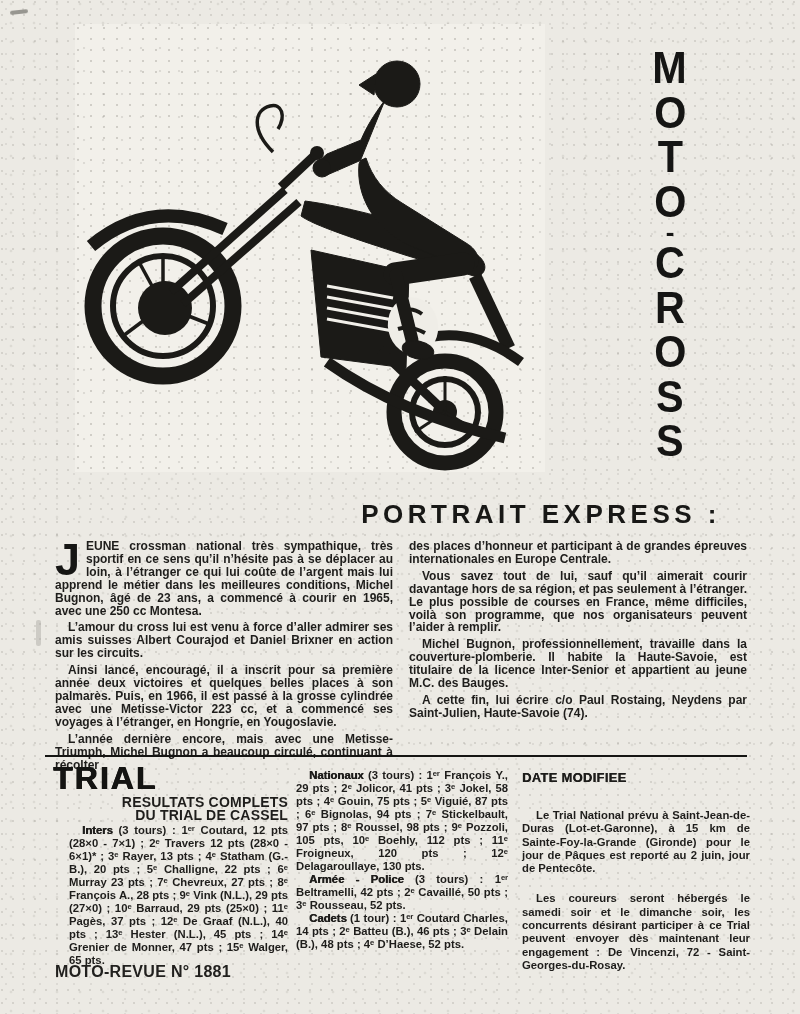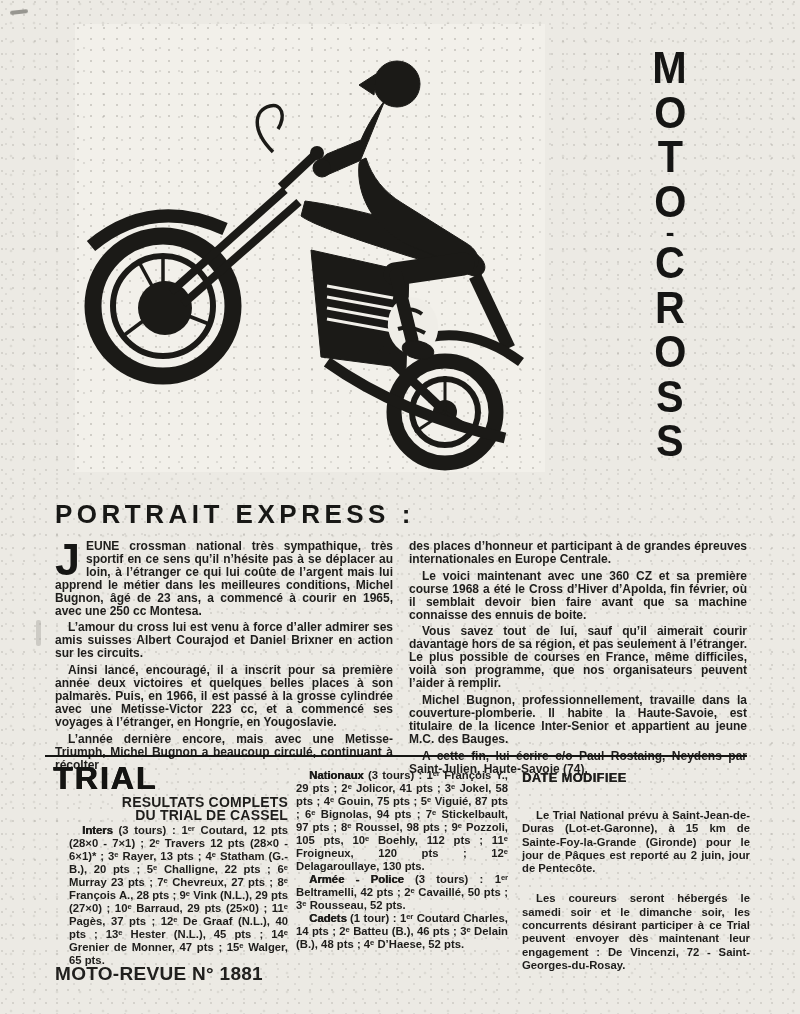--- a/index.html
+++ b/index.html
@@ -34,22 +34,22 @@
   .masthead{
     position:absolute;left:634px;top:46px;width:72px;height:450px;
     display:flex;flex-direction:column;align-items:center;
     font-weight:700;color:#151514;user-select:none;
   }
   .masthead .ltr{font-size:47px;line-height:44.5px;transform:scale(.88,.95);}
   .masthead .dash{font-size:26px;line-height:17px;transform:none;}
 
   
   .headline{
-    position:absolute;left:55px;top:499px;width:650px;margin:0;
-    display:flex;justify-content:space-between;align-items:baseline;
+    position:absolute;left:71px;top:499px;width:650px;margin:0;
+    display:flex;justify-content:flex-end;align-items:baseline;
     font-size:26px;font-weight:700;letter-spacing:4.5px;white-space:nowrap;
     color:#181816;
   }
   .headline .name{letter-spacing:6.5px;}
 
   
   .columns{
     position:absolute;left:55px;top:540px;width:692px;
     display:flex;gap:16px;
     font-size:12px;line-height:12.9px;font-weight:700;
@@ -79,21 +79,21 @@
   .subtitle{text-align:right;font-size:14px;line-height:13px;padding-left:26px;letter-spacing:.2px;}
   .subtitle.first{margin-top:1px;}
   .results{margin-top:2px;margin-left:19px;}
   .lead{text-shadow:.5px 0 currentColor;}
   .tcol-mid .p{margin:0;}
   .tcol-mid{padding-top:6px;}
   .news-title{font-size:12.8px;line-height:14px;margin:8px 0 24px 0;letter-spacing:.4px;text-shadow:.4px 0 currentColor;}
   .news-p{margin:0 0 17px 0;text-indent:14px;line-height:13.3px;}
 
   .footer{
-    position:absolute;left:55px;top:963px;font-size:19px;font-weight:700;
+    position:absolute;left:55px;top:963px;font-size:16px;font-weight:700;
     letter-spacing:.3px;color:#21201e;
   }
 </style>
 </head>
 <body>
 
 <div class="page">
 
   <div class="smudge s1"></div>
   <div class="smudge s2"></div>
@@ -185,21 +185,20 @@
 
   <div class="columns">
     <div class="col">
       <p class="p"><span class="dropcap">J</span><span>EUNE crossman national très sympathique, très sportif en ce sens qu’il n’hésite pas à se déplacer au loin, à l’étranger ce qui lui coûte de l’argent mais lui apprend le métier dans les meilleures conditions, Michel Bugnon, âgé de 23 ans, a commencé à courir en 1965, avec une 250 cc Montesa.</span></p>
       <p class="p indent">L’amour du cross lui est venu à force d’aller admirer ses amis suisses Albert Courajod et Daniel Brixner en action sur les circuits.</p>
       <p class="p indent">Ainsi lancé, encouragé, il a inscrit pour sa première année deux victoires et quelques belles places à son palmarès. Puis, en 1966, il est passé à la grosse cylindrée avec une Metisse-Victor 223 cc, et a commencé ses voyages à l’étranger, en Hongrie, en Yougoslavie.</p>
       <p class="p indent">L’année dernière encore, mais avec une Metisse-Triumph, Michel Bugnon a beaucoup circulé, continuant à récolter</p>
     </div>
     <div class="col">
       <p class="p">des places d’honneur et participant à de grandes épreuves internationales en Europe Centrale.</p>
-      <p class="p indent">Le voici maintenant avec une 360 CZ et sa première course 1968 a été le Cross d’Hiver d’Apolda, fin février, où il semblait devoir bien faire avant que sa machine connaisse des ennuis de boite.</p>
       <p class="p indent">Vous savez tout de lui, sauf qu’il aimerait courir davantage hors de sa région, et pas seulement à l’étranger. Le plus possible de courses en France, même difficiles, voilà son programme, que nos organisateurs peuvent l’aider à remplir.</p>
       <p class="p indent">Michel Bugnon, professionnellement, travaille dans la couverture-plomberie. Il habite la Haute-Savoie, est titulaire de la licence Inter-Senior et appartient au jeune M.C. des Bauges.</p>
       <p class="p indent">A cette fin, lui écrire c/o Paul Rostaing, Neydens par Saint-Julien, Haute-Savoie (74).</p>
     </div>
   </div>
 
   <hr class="rule">
 
   <div class="trial">
     <div class="tcol-left">

